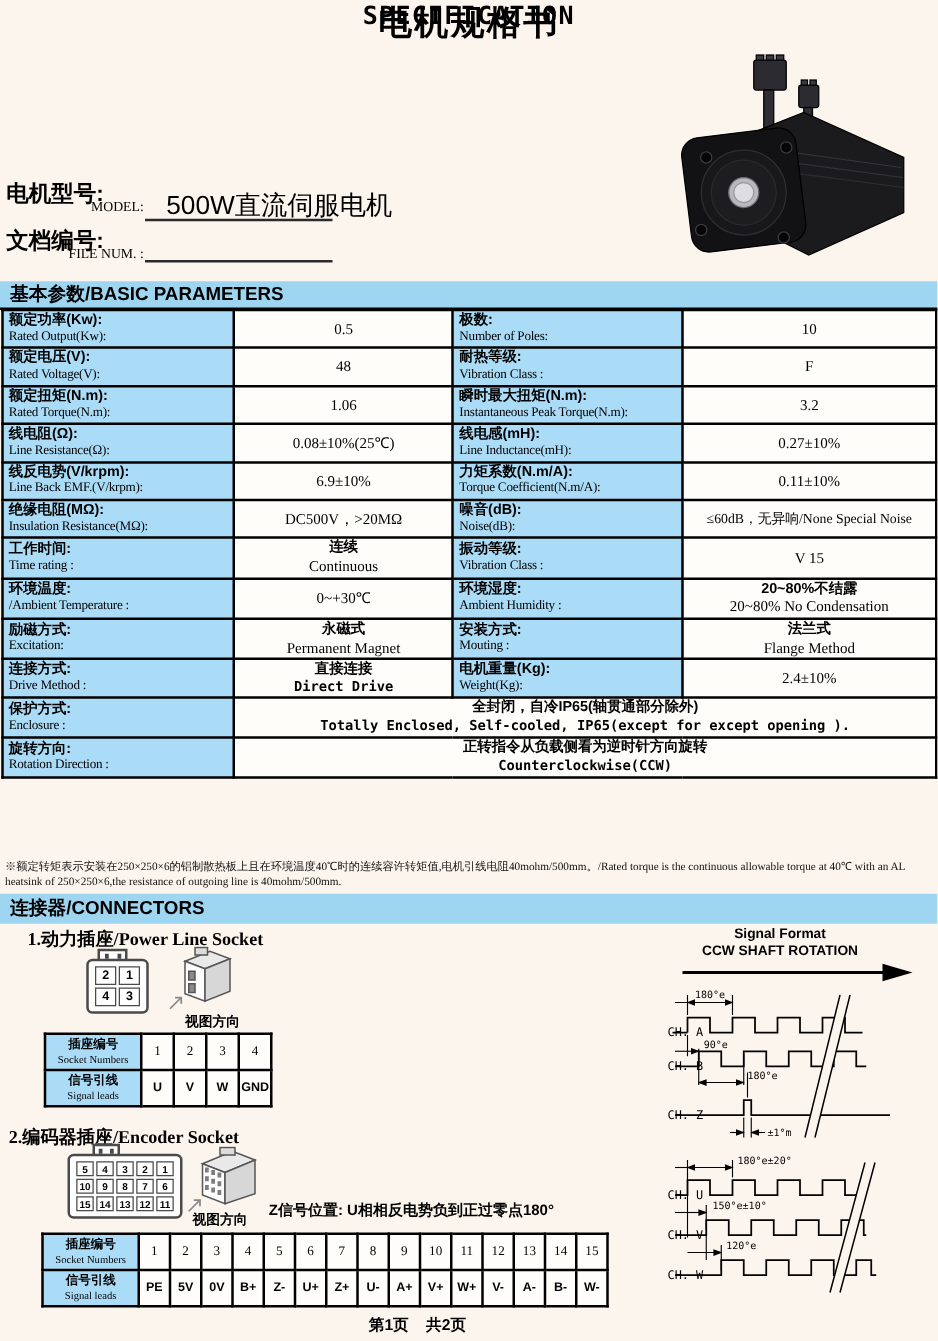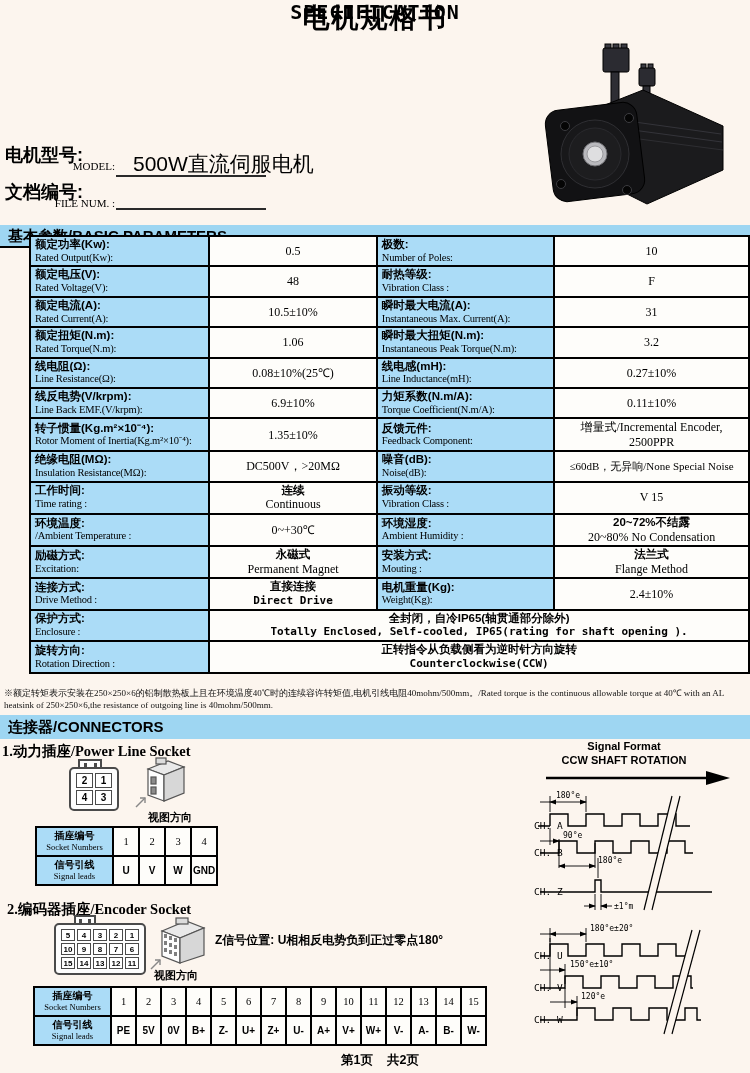--- a/index.html
+++ b/index.html
@@ -17,21 +17,21 @@
   .mlabel-en{font-size:11px;font-family:"Liberation Serif",serif;text-align:right;width:110px;}
   .mvalue{font-size:21px;}
   .mline{border-bottom:2px solid #2a2a2a;width:150px;height:0;}
 
   
   .secbar{left:0;width:742px;height:21px;background:#9ed6f2;border-bottom:2px solid #000;
           font-size:15px;font-weight:bold;padding-left:8px;line-height:21px;}
 
   
   table{border-collapse:collapse;}
-  .btable{left:1px;top:235px;margin-left:28px;}
+  .btable{left:1px;top:247px;}
   .btable td{border:2px solid #000;vertical-align:middle;padding:1px 4px;}
   .btable td.lbl{background:#abdcf7;}
   .btable td.val{background:#fefdfa;text-align:center;padding:1px 2px;}
   .cn{font-family:"Liberation Sans",sans-serif;font-weight:bold;font-size:11.5px;line-height:1.2;}
   .en{font-family:"Liberation Serif",serif;font-size:10.5px;line-height:1.2;letter-spacing:-0.2px;}
   .ven{font-family:"Liberation Serif",serif;font-size:12px;line-height:1.2;}
   .vcn{font-family:"Liberation Sans",sans-serif;font-weight:bold;font-size:11.5px;line-height:1.2;}
   .vmono{font-family:"DejaVu Sans Mono",monospace;font-weight:bold;font-size:11px;line-height:1.25;}
   .btable div:empty{display:none;}
 
@@ -50,21 +50,21 @@
   .viewcap{font-size:11px;font-weight:bold;}
 
   .ctable td{border:2px solid #000;text-align:center;vertical-align:middle;}
   .ctable td.lbl{background:#abdcf7;padding:1px 2px;}
   .ctable .ccn{font-weight:bold;font-size:10px;line-height:1.2;}
   .ctable .cen{font-family:"Liberation Serif",serif;font-size:8.5px;line-height:1.2;}
   .ctable .num{font-family:"Liberation Serif",serif;font-size:10.5px;background:#fefdfa;}
   .ctable .sig{font-weight:bold;font-size:10px;background:#fefdfa;}
 
   .znote{font-size:12px;font-weight:bold;}
-  .footer{left:295px;top:1052px;width:170px;text-align:center;font-size:12.5px;font-weight:bold;}
+  .footer{left:295px;top:1052px;width:170px;font-size:12.5px;font-weight:bold;}
 
   svg text{font-family:"DejaVu Sans Mono",monospace;}
 </style>
 </head>
 <body>
 
 <div class="abs title-cn">电机规格书</div>
 <div class="abs title-en">SPECIFICATION</div>
 
 <svg class="abs" style="left:515px;top:42px;" width="232" height="182" viewBox="0 0 232 182">
@@ -140,36 +140,20 @@
     <td class="lbl">
           <div class="cn">耐热等级:</div>
           <div class="en">Vibration Class :</div>
         </td>
     <td class="val">
           <div class="ven">F</div>
         </td>
   </tr>
   <tr style="height:29px">
     <td class="lbl">
-          <div class="cn">额定电流(A):</div>
-          <div class="en">Rated Current(A):</div>
-        </td>
-    <td class="val">
-          <div class="ven">10.5±10%</div>
-        </td>
-    <td class="lbl">
-          <div class="cn">瞬时最大电流(A):</div>
-          <div class="en">Instantaneous Max. Current(A):</div>
-        </td>
-    <td class="val">
-          <div class="ven">31</div>
-        </td>
-  </tr>
-  <tr style="height:29px">
-    <td class="lbl">
           <div class="cn">额定扭矩(N.m):</div>
           <div class="en">Rated Torque(N.m):</div>
         </td>
     <td class="val">
           <div class="ven">1.06</div>
         </td>
     <td class="lbl">
           <div class="cn">瞬时最大扭矩(N.m):</div>
           <div class="en">Instantaneous Peak Torque(N.m):</div>
         </td>
@@ -204,37 +188,20 @@
     <td class="lbl">
           <div class="cn">力矩系数(N.m/A):</div>
           <div class="en">Torque Coefficient(N.m/A):</div>
         </td>
     <td class="val">
           <div class="ven">0.11±10%</div>
         </td>
   </tr>
   <tr style="height:29px">
     <td class="lbl">
-          <div class="cn">转子惯量(Kg.m²×10⁻⁴):</div>
-          <div class="en">Rotor Moment of Inertia(Kg.m²×10⁻⁴):</div>
-        </td>
-    <td class="val">
-          <div class="ven">1.35±10%</div>
-        </td>
-    <td class="lbl">
-          <div class="cn">反馈元件:</div>
-          <div class="en">Feedback Component:</div>
-        </td>
-    <td class="val">
-          <div class="ven">增量式/Incremental Encoder,</div>
-          <div class="ven">2500PPR</div>
-        </td>
-  </tr>
-  <tr style="height:29px">
-    <td class="lbl">
           <div class="cn">绝缘电阻(MΩ):</div>
           <div class="en">Insulation Resistance(MΩ):</div>
         </td>
     <td class="val">
           <div class="ven">DC500V，&gt;20MΩ</div>
         </td>
     <td class="lbl">
           <div class="cn">噪音(dB):</div>
           <div class="en">Noise(dB):</div>
         </td>
@@ -265,21 +232,21 @@
           <div class="en">/Ambient Temperature :</div>
         </td>
     <td class="val">
           <div class="ven">0~+30℃</div>
         </td>
     <td class="lbl">
           <div class="cn">环境湿度:</div>
           <div class="en">Ambient Humidity :</div>
         </td>
     <td class="val">
-          <div class="vcn">20~72%不结露</div>
+          <div class="vcn">20~80%不结露</div>
           <div class="ven">20~80% No Condensation</div>
         </td>
   </tr>
   <tr style="height:29px">
     <td class="lbl">
           <div class="cn">励磁方式:</div>
           <div class="en">Excitation:</div>
         </td>
     <td class="val">
           <div class="vcn">永磁式</div>
@@ -311,41 +278,41 @@
           <div class="ven">2.4±10%</div>
         </td>
   </tr>
   <tr style="height:29px">
     <td class="lbl">
           <div class="cn">保护方式:</div>
           <div class="en">Enclosure :</div>
         </td>
     <td class="val" colspan="3">
           <div class="vcn">全封闭，自冷IP65(轴贯通部分除外)</div>
-          <div class="vmono">Totally Enclosed, Self-cooled, IP65(rating for shaft opening ).</div>
+          <div class="vmono">Totally Enclosed, Self-cooled, IP65(except for except opening ).</div>
         </td>
   </tr>
   <tr style="height:29px">
     <td class="lbl">
           <div class="cn">旋转方向:</div>
           <div class="en">Rotation Direction :</div>
         </td>
     <td class="val" colspan="3">
           <div class="vcn">正转指令从负载侧看为逆时针方向旋转</div>
           <div class="vmono">Counterclockwise(CCW)</div>
         </td>
   </tr>
 </tbody>
   </table>
 
 <div class="abs note">※额定转矩表示安装在250×250×6的铝制散热板上且在环境温度40℃时的连续容许转矩值,电机引线电阻40mohm/500mm。/Rated torque is the continuous allowable torque at 40℃ with an AL heatsink of 250×250×6,the resistance of outgoing line is 40mohm/500mm.</div>
 
 <div class="abs secbar" style="top:715px;border-bottom:none;height:24px;line-height:24px;">连接器/CONNECTORS</div>
 
-<div class="abs subhead" style="left:2px;top:742px;">1.动力插座/Power Line Socket</div>
+<div class="abs subhead" style="left:22px;top:742px;">1.动力插座/Power Line Socket</div>
 
 <div class="abs latch" style="left:78px;top:759px;width:20px;height:8px;">
     <i></i>
     <i></i>
   </div>
 <div class="abs pinbox" style="left:69px;top:767px;">
   <div class="pinrow">
     <div class="pin p4">2</div>
     <div class="pin p4">1</div>
   </div>
@@ -451,21 +418,21 @@
       <rect x="21" y="33" width="3" height="4"></rect>
       <rect x="26" y="35" width="3" height="4"></rect>
   </g>
   <g stroke="#888" stroke-width="1.4" fill="none">
     <line x1="3" y1="52" x2="12" y2="43"></line>
     <polyline points="7,43 12,43 12,48"></polyline>
   </g>
 </svg>
 <div class="abs viewcap" style="left:144px;top:968px;width:64px;text-align:center;">视图方向</div>
 
-<div class="abs znote" style="left:215px;top:932px;">Z信号位置: U相相反电势负到正过零点180°</div>
+<div class="abs znote" style="left:215px;top:960px;">Z信号位置: U相相反电势负到正过零点180°</div>
 
 <table class="abs ctable" style="left:33px;top:986px;">
   <colgroup>
       <col style="width:77px">
       <col span="15" style="width:25px">
     </colgroup>
   <tbody>
       <tr style="height:29px">
     <td class="lbl">
           <div class="ccn">插座编号</div>

